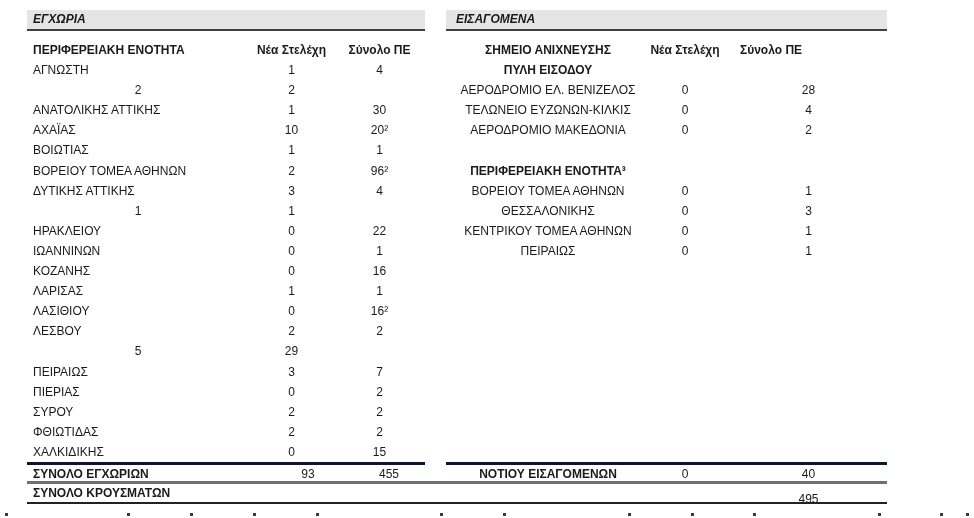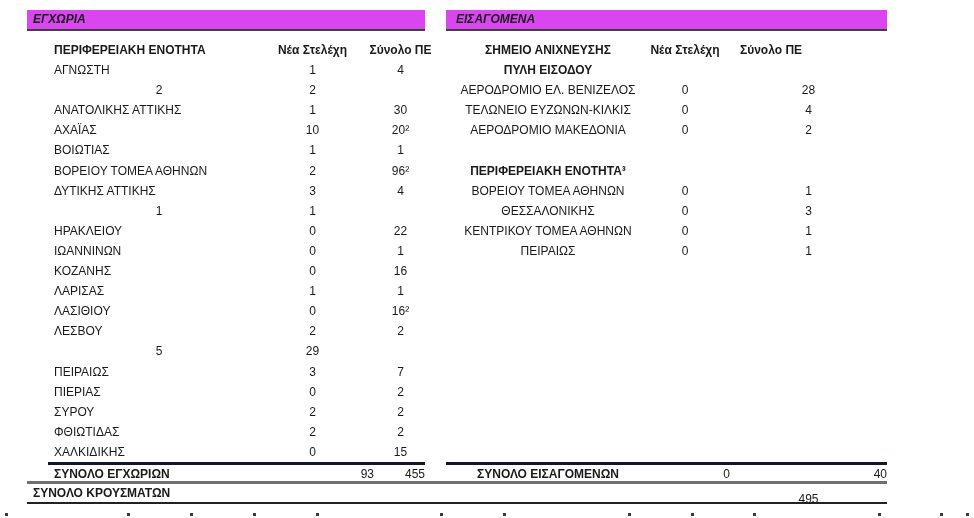--- a/index.html
+++ b/index.html
@@ -7,44 +7,44 @@
     width:974px;height:518px;position:relative;overflow:hidden;
     font-family:"Liberation Sans","DejaVu Sans",sans-serif;
     color:#1a1a1a;font-size:12px;
     -webkit-font-smoothing:antialiased;
   }
   .tbl{position:absolute;top:10px;}
   .tbl.left{left:27px;width:398px;}
   .tbl.right{left:446px;width:441px;}
 
   .bar{
-    height:19px;line-height:19px;background:#d946ef;
+    height:19px;line-height:19px;background:#e5e5e5;
     border-bottom:2px solid #3f3f3f;
     font-weight:bold;font-style:italic;font-size:12px;
   }
   .tbl.left .bar{padding-left:6px;}
   .tbl.right .bar{padding-left:10px;}
 
   .row{display:grid;height:20.1px;line-height:20.1px;}
-  .tbl.left .row{grid-template-columns:222px 85px 91px;margin-left:21px;}
+  .tbl.left .row{grid-template-columns:222px 85px 91px;}
   .tbl.right .row{grid-template-columns:194px 90px 157px;}
   .thead{margin-top:9px;font-weight:bold;}
   .cell{white-space:nowrap;overflow:visible;}
   .lbl{padding-left:6px;}
   .tbl.right .lbl{padding-left:10px;text-align:center;}
   .c2,.c3{text-align:center;}
   .tbl.right .thead .c3{text-align:left;padding-left:10px;}
   .bold{font-weight:bold;}
   .spacer{height:201px;}
 
   .totals{
     border-top:3px solid #0f172a;
     height:18px;line-height:18px;font-weight:bold;
   }
-  .totals .c2,.totals .c3{font-weight:normal;text-align:right;}
+  .totals .c2,.totals .c3{font-weight:normal;}
   .tbl.left .totals{grid-template-columns:236px 90px 1fr;}
   .tbl.right .totals{grid-template-columns:194px 90px 157px;}
 
   .grand-sep{position:absolute;left:27px;top:481px;width:860px;height:3px;background:#707070;}
   .grand-row{
     position:absolute;left:27px;top:484px;width:860px;height:30px;line-height:18px;
   }
   .grand-row .g-label{font-weight:bold;padding-left:6px;}
   .grand-row .g-value{
     position:absolute;left:703px;top:6px;width:157px;text-align:center;
@@ -220,21 +220,21 @@
         <div class="cell c3">1</div>
       </div>
       <div class="row">
         <div class="cell lbl">ΠΕΙΡΑΙΩΣ</div>
         <div class="cell c2">0</div>
         <div class="cell c3">1</div>
       </div>
     </div>
   <div class="spacer"></div>
   <div class="row totals">
-    <div class="cell lbl">ΣΥΝΟΛΟ ΕΙΣΑΓΟΜΕΝΩΝ</div>
+    <div class="cell lbl">ΝΟΤΙΟΥ ΕΙΣΑΓΟΜΕΝΩΝ</div>
     <div class="cell c2">0</div>
     <div class="cell c3">40</div>
   </div>
 </div>
 
 <div class="grand-sep"></div>
 <div class="grand-row">
   <span class="g-label">ΣΥΝΟΛΟ ΚΡΟΥΣΜΑΤΩΝ</span>
   <span class="g-value">495</span>
 </div>

